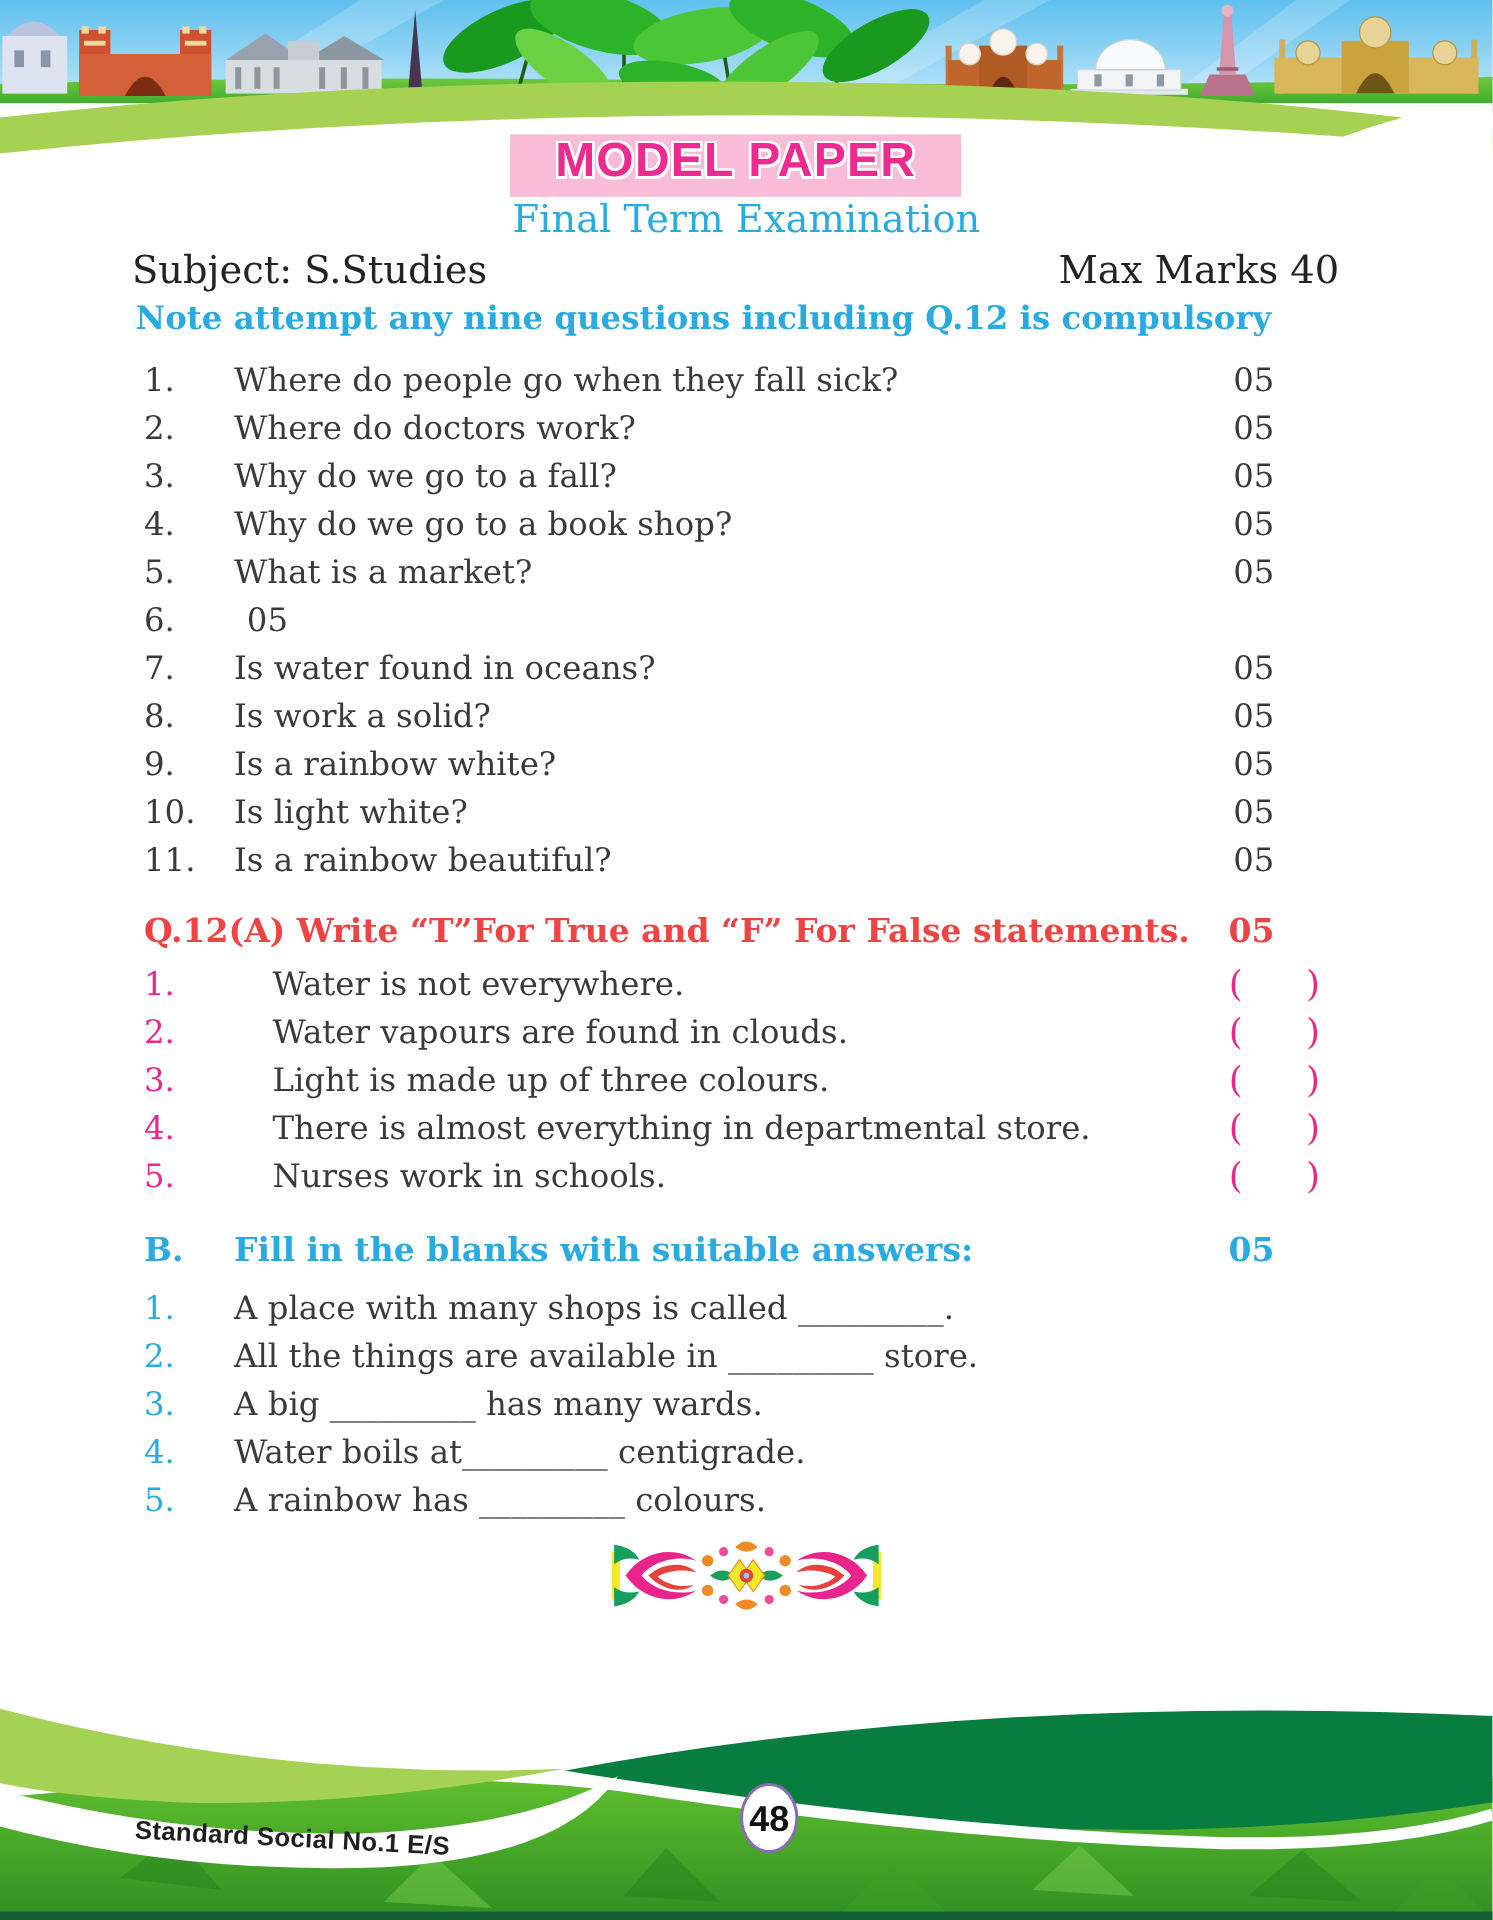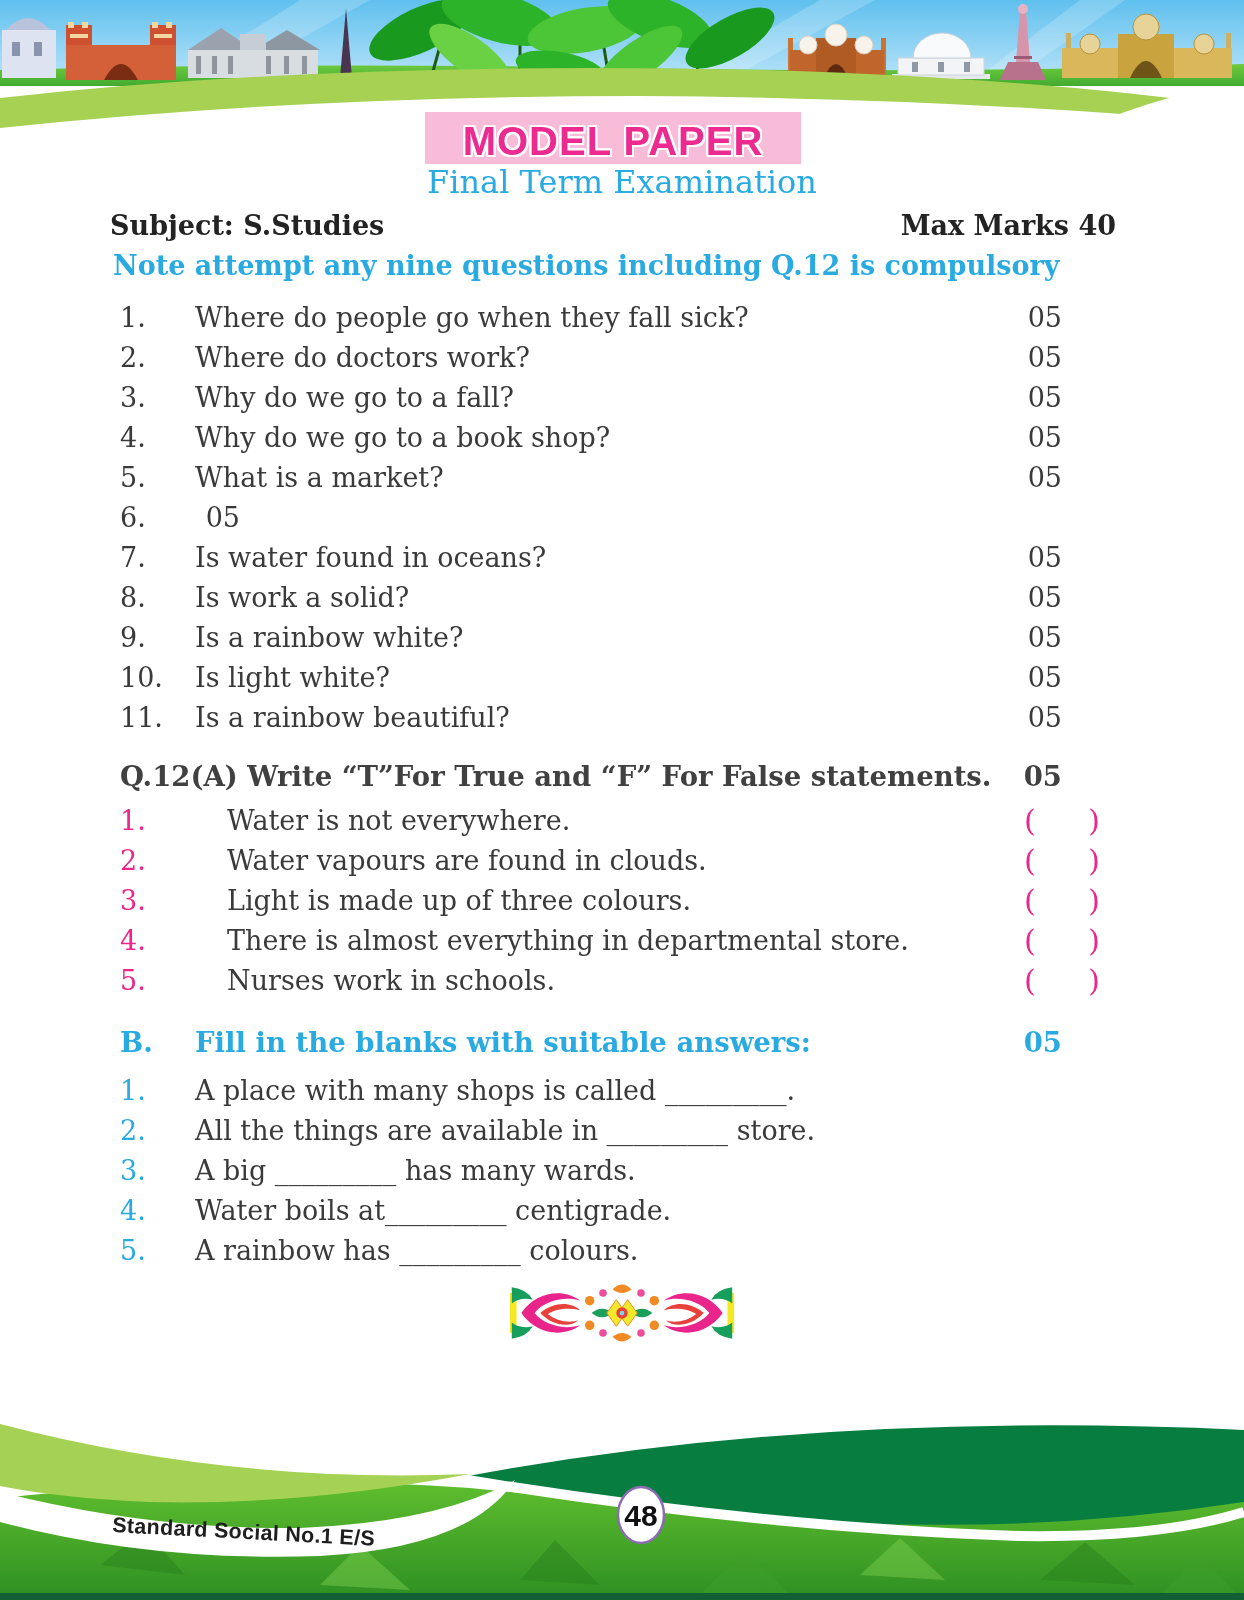--- a/index.html
+++ b/index.html
@@ -5,49 +5,49 @@
   html,body{margin:0;padding:0;background:#fff;}
   .page{position:relative;width:1244px;height:1600px;background:#fff;overflow:hidden;
         font-family:"DejaVu Serif","Liberation Serif",serif;}
 
   
   .header-art{position:absolute;top:0;left:0;width:1244px;height:130px;}
   .header-art svg{display:block;width:100%;height:100%;}
 
   
   .title-banner{position:absolute;top:112px;left:425px;width:376px;height:52px;
-                background:#f8bcd9;display:flex;align-items:flex-end;}
+                background:#f8bcd9;display:flex;align-items:flex-start;}
   .end-block{width:22px;background:#ec1c7f;}
   .banner-text{flex:1;display:flex;align-items:center;justify-content:center;
                font-family:"Liberation Sans","DejaVu Sans",sans-serif;font-weight:bold;
                font-size:40px;letter-spacing:1px;color:#ec2a8f;
                text-shadow:-2px -2px 0 #fff,2px -2px 0 #fff,-2px 2px 0 #fff,2px 2px 0 #fff,
                            -2px 0 0 #fff,2px 0 0 #fff,0 -2px 0 #fff,0 2px 0 #fff;}
 
   .subtitle{position:absolute;top:164px;left:0;width:1244px;height:36px;text-align:center;
             color:#29abe2;font-weight:normal;font-size:32px;line-height:36px;}
 
   .subject-row{position:absolute;top:207px;left:110px;right:128px;height:36px;
                display:flex;justify-content:space-between;align-items:center;
-               font-weight:bold;font-size:27px;color:#232323;}
+               font-weight:normal;font-size:32px;color:#232323;}
 
   .note{position:absolute;top:250px;left:113px;height:32px;line-height:32px;
         font-weight:bold;font-size:27px;color:#29abe2;}
 
   
   .q-list{position:absolute;top:297px;left:0;right:0;}
   .q-row{display:flex;align-items:center;height:40px;padding-left:120px;padding-right:182px;
          font-size:27px;color:#3a3a3a;}
   .q-num{width:75px;}
   .q-text{flex:1;}
   .q-marks{width:45px;text-align:right;}
 
   
   .sec-a-head{position:absolute;top:758px;left:0;right:0;height:36px;display:flex;align-items:center;
-              padding-left:120px;padding-right:182px;color:#404040;font-weight:bold;font-size:27.5px;}
+              padding-left:120px;padding-right:182px;color:#ef4444;font-weight:bold;font-size:27.5px;}
   .a-title{flex:1;}
   .a-marks{width:45px;text-align:right;}
   .tf-list{position:absolute;top:800px;left:0;right:0;}
   .tf-row{display:flex;align-items:center;height:40px;padding-left:120px;padding-right:144px;font-size:27px;}
   .tf-num{width:75px;color:#ec268b;}
   .tf-text{flex:1;color:#3a3a3a;margin-left:32px;}
   .tf-brackets{width:76px;display:flex;justify-content:space-between;color:#ec268b;font-size:30px;}
 
   
   .sec-b-head{position:absolute;top:1024px;left:0;right:0;height:36px;display:flex;align-items:center;

